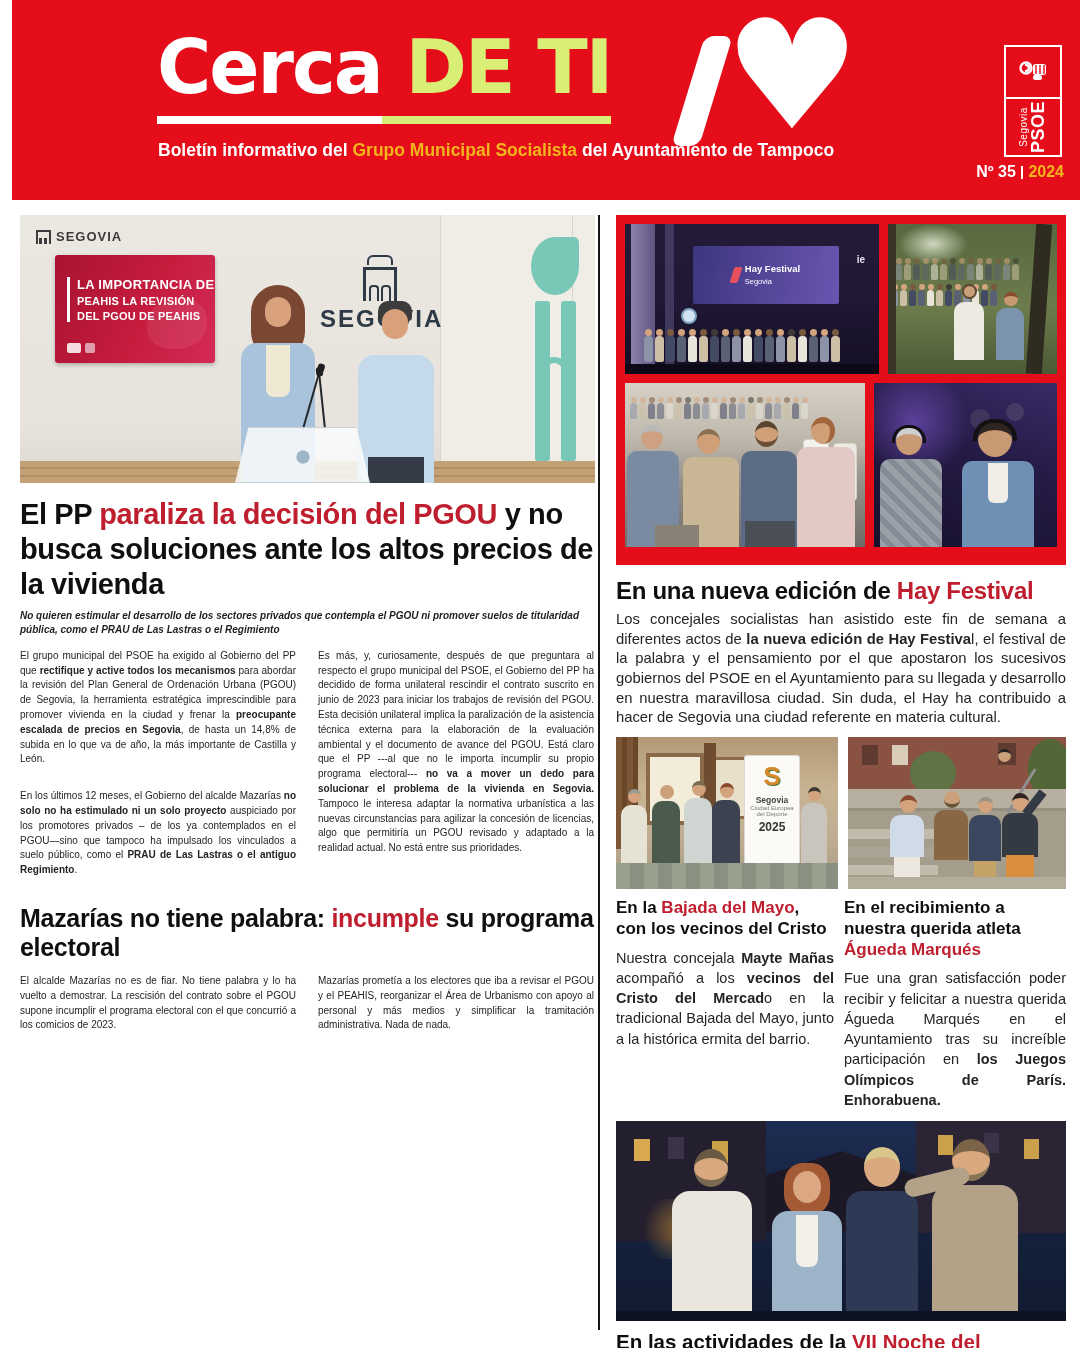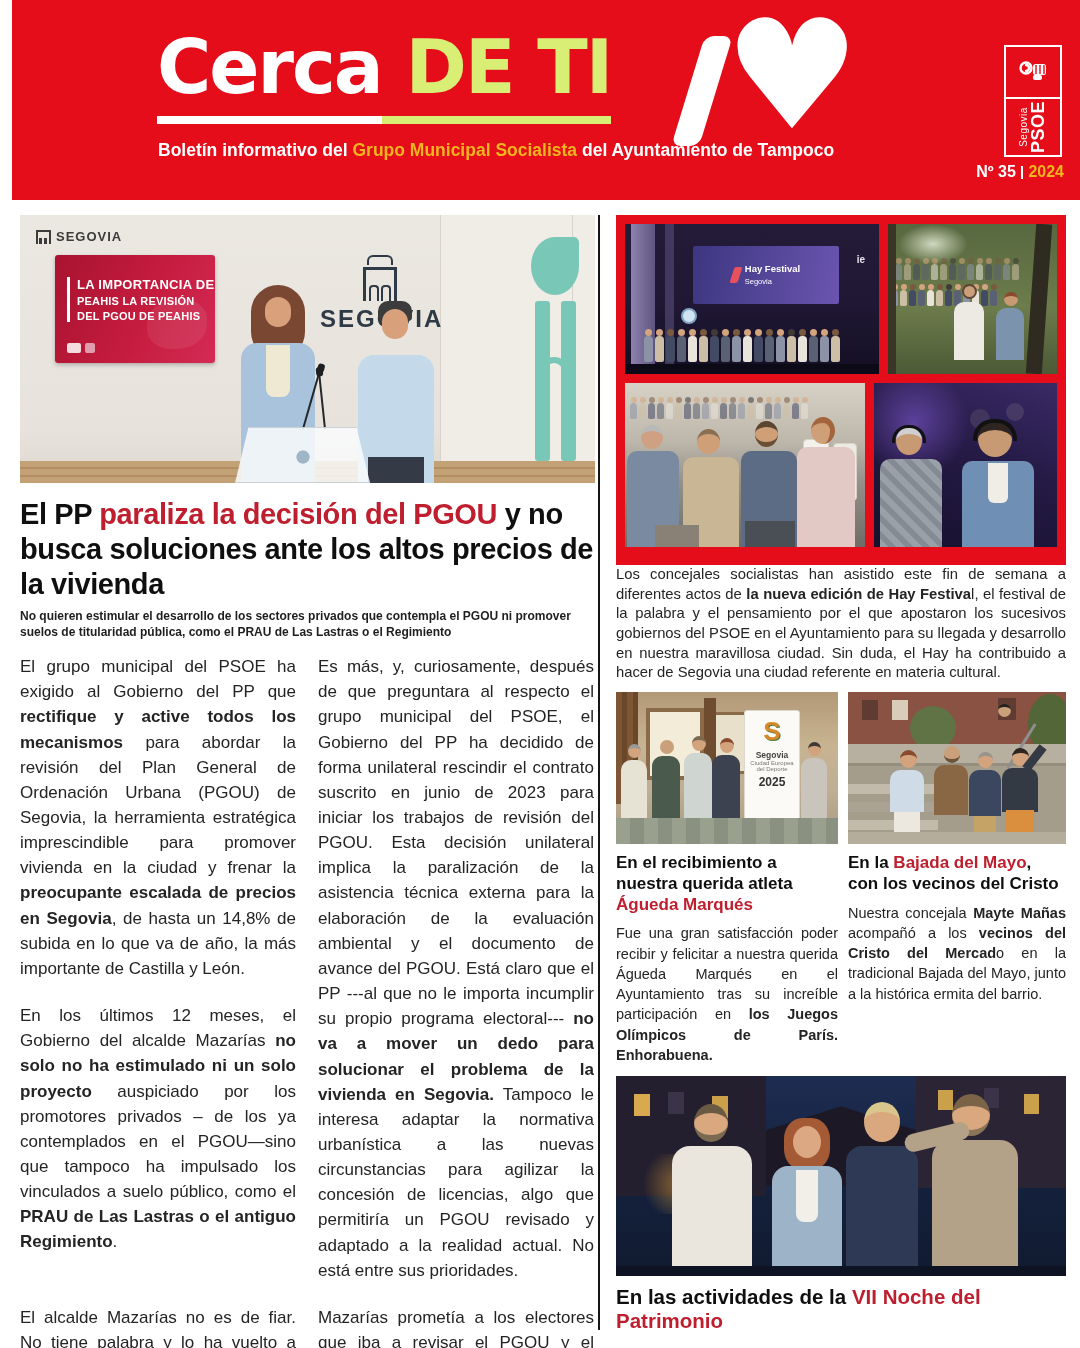--- a/index.html
+++ b/index.html
@@ -35,23 +35,23 @@
   .issue-bar{display:inline-block;width:2.5px;height:13px;background:#fff;margin:0 5px;vertical-align:-2px}
   .issue-year{color:var(--gold)}
   .edge-line{position:absolute;left:1070px;top:26px;width:5px;height:168px;background:#fff}
 
   
   .left-col{position:absolute;left:20px;top:215px;width:575px}
   .divider{position:absolute;left:598px;top:215px;width:2px;height:1115px;background:#151515}
   .right-col{position:absolute;left:616px;top:215px;width:450px}
 
   .headline{margin:14px 0 8px;font-size:29px;line-height:1.2;font-weight:800;color:#0f0f0f;letter-spacing:-.4px}
-  .standfirst{font-size:12px;font-weight:700;line-height:1.32;color:#1e1e1e;margin:0 0 13px}
+  .standfirst{font-size:10px;font-style:italic;font-weight:700;line-height:1.32;color:#1e1e1e;margin:0 0 13px}
   .cols{display:flex;gap:22px}
-  .col{width:276px;font-size:17px;line-height:1.48;color:#242424;text-align:justify}
+  .col{width:276px;font-size:10px;line-height:1.48;color:#242424;text-align:justify}
   .col p{margin:0 0 22px}
   .sec-head{font-size:25px;font-weight:800;letter-spacing:-.3px;margin:4px 0 12px;color:#0f0f0f}
   .sb{font-weight:700}
   .sr{color:var(--accent)}
   .sg{color:var(--gold)}
 
   .hay-head{font-size:24px;font-weight:800;letter-spacing:-.3px;margin:12px 0 5px;color:#0f0f0f}
   .hay-body{font-size:14.8px;line-height:1.33;text-align:justify;color:#242424;margin:0 0 9px}
   .event-photos{display:flex;gap:10px}
   .cap-grid{display:flex;gap:10px;margin-top:9px}
@@ -219,20 +219,21 @@
     <div class="cols">
       <div class="col">
         <p><span>El grupo municipal del PSOE ha exigido al Gobierno del PP que </span><span class="sb">rectifique y active todos los mecanismos</span><span> para abordar la revisión del Plan General de Ordenación Urbana (PGOU) de Segovia, la herramienta estratégica imprescindible para promover vivienda en la ciudad y frenar la </span><span class="sb">preocupante escalada de precios en Segovia</span><span>, de hasta un 14,8% de subida en lo que va de año, la más importante de Castilla y León.</span></p>
         <p><span>En los últimos 12 meses, el Gobierno del alcalde Mazarías </span><span class="sb">no solo no ha estimulado ni un solo proyecto</span><span> auspiciado por los promotores privados – de los ya contemplados en el PGOU—sino que tampoco ha impulsado los vinculados a suelo público, como el </span><span class="sb">PRAU de Las Lastras o el antiguo Regimiento</span><span>.</span></p>
       </div>
       <div class="col">
         <p><span>Es más, y, curiosamente, después de que preguntara al respecto el grupo municipal del PSOE, el Gobierno del PP ha decidido de forma unilateral rescindir el contrato suscrito en junio de 2023 para iniciar los trabajos de revisión del PGOU. Esta decisión unilateral implica la paralización de la asistencia técnica externa para la elaboración de la evaluación ambiental y el documento de avance del PGOU. Está claro que el PP ---al que no le importa incumplir su propio programa electoral--- </span><span class="sb">no va a mover un dedo para solucionar el problema de la vivienda en Segovia.</span><span> Tampoco le interesa adaptar la normativa urbanística a las nuevas circunstancias para agilizar la concesión de licencias, algo que permitiría un PGOU revisado y adaptado a la realidad actual. No está entre sus prioridades.</span></p>
       </div>
     </div>
 
+    <h2 class="sec-head"><span>Mazarías no tiene palabra: </span><span class="sr">incumple</span><span> su programa electoral</span></h2>
     <div class="cols">
       <div class="col">
         <p>El alcalde Mazarías no es de fiar. No tiene palabra y lo ha vuelto a demostrar. La rescisión del contrato sobre el PGOU supone incumplir el programa electoral con el que concurrió a los comicios de 2023.</p>
       </div>
       <div class="col">
         <p>Mazarías prometía a los electores que iba a revisar el PGOU y el PEAHIS, reorganizar el Área de Urbanismo con apoyo al personal y más medios y simplificar la tramitación administrativa. Nada de nada.</p>
       </div>
     </div>
   </section>
 
@@ -306,20 +307,21 @@
           <div class="hb" style="left:6px;top:76px;width:62px;height:88px;background:repeating-linear-gradient(45deg,#9aa0a8 0 6px,#848b94 6px 12px)"></div>
 
           <div class="hp" style="left:104px;top:38px;width:34px;height:36px;background:#c79a74;border-top:9px solid #2e2520"></div>
           <div class="abs" style="left:99px;top:36px;width:44px;height:22px;border:4px solid #111;border-bottom:none;border-radius:20px 20px 0 0"></div>
           <div class="hb" style="left:88px;top:78px;width:72px;height:86px;background:#6f8fb5"></div>
           <div class="abs" style="left:114px;top:80px;width:20px;height:40px;background:#f0ede6;border-radius:0 0 6px 6px"></div>
         </div>
       </div>
     </div>
 
+    <h2 class="hay-head"><span>En una nueva edición de </span><span class="sr">Hay Festival</span></h2>
     <p class="hay-body"><span>Los concejales socialistas han asistido este fin de semana a diferentes actos de </span><span class="sb">la nueva edición de Hay Festiva</span><span>l, el festival de la palabra y el pensamiento por el que apostaron los sucesivos gobiernos del PSOE en el Ayuntamiento para su llegada y desarrollo en nuestra maravillosa ciudad. Sin duda, el Hay ha contribuido a hacer de Segovia una ciudad referente en materia cultural.</span></p>
 
     <div class="event-photos">
       <div class="evt-photo" style="width:222px;height:152px;background:linear-gradient(180deg,#b29877 0%,#c8b492 35%,#bfae93 65%,#a7987f 100%)">
         <div class="abs" style="left:0;top:0;width:22px;height:112px;background:repeating-linear-gradient(90deg,#7d5636 0 6px,#6b4729 6px 11px)"></div>
         <div class="abs" style="left:30px;top:16px;width:58px;height:72px;background:#f3ecd9;border:4px solid #8a6a48"></div>
         <div class="abs" style="left:96px;top:20px;width:38px;height:62px;background:#e9e0cc;border:3px solid #8a6a48"></div>
         <div class="abs" style="left:88px;top:6px;width:12px;height:104px;background:#6f4c30"></div>
 
         <div class="abs" style="left:128px;top:18px;width:56px;height:112px;background:#fbfaf6;border:1px solid #ddd8ce;border-radius:3px;text-align:center">
@@ -367,27 +369,27 @@
         <div class="hp" style="left:164px;top:56px;width:17px;height:18px;background:#d2a37c;border-top:5px solid #2e2520"></div>
         <div class="hb" style="left:154px;top:76px;width:36px;height:44px;background:#343a44"></div>
         <div class="abs" style="left:182px;top:52px;width:9px;height:28px;background:#343a44;transform:rotate(38deg)"></div>
         <div class="abs" style="left:158px;top:118px;width:28px;height:22px;background:#d98f3e"></div>
         <div class="hp" style="left:150px;top:12px;width:13px;height:13px;background:#caa07a;border-top:3px solid #222"></div>
         <div class="abs" style="left:0;bottom:0;width:100%;height:12px;background:#b5ad9c"></div>
       </div>
     </div>
 
     <div class="cap-grid">
+      <div class="cap" style="width:218px">
+        <h4><span>En la </span><span class="sr">Bajada del Mayo</span><span>, con los vecinos del Cristo</span></h4>
+        <p><span>Nuestra concejala </span><span class="sb">Mayte Mañas</span><span> acompañó a los </span><span class="sb">vecinos del Cristo del Mercad</span><span>o en la tradicional Bajada del Mayo, junto a la histórica ermita del barrio.</span></p>
+      </div>
       <div class="cap" style="width:222px">
         <h4><span>En el recibimiento a nuestra querida atleta </span><span class="sr">Águeda Marqués</span></h4>
         <p><span>Fue una gran satisfacción poder recibir y felicitar a nuestra querida Águeda Marqués en el Ayuntamiento tras su increíble participación en </span><span class="sb">los Juegos Olímpicos de París. Enhorabuena.</span></p>
-      </div>
-      <div class="cap" style="width:218px">
-        <h4><span>En la </span><span class="sr">Bajada del Mayo</span><span>, con los vecinos del Cristo</span></h4>
-        <p><span>Nuestra concejala </span><span class="sb">Mayte Mañas</span><span> acompañó a los </span><span class="sb">vecinos del Cristo del Mercad</span><span>o en la tradicional Bajada del Mayo, junto a la histórica ermita del barrio.</span></p>
       </div>
     </div>
 
     <div class="photo nite" style="background:linear-gradient(180deg,#1d2d52 0%,#16233f 45%,#101a30 100%)">
       <div class="abs" style="left:0;top:0;width:150px;height:120px;background:#241f2e"></div>
       <div class="abs" style="left:18px;top:18px;width:16px;height:22px;background:#d9a94f"></div>
       <div class="abs" style="left:52px;top:16px;width:16px;height:22px;background:#3b3347"></div>
       <div class="abs" style="left:96px;top:20px;width:16px;height:22px;background:#caa14a"></div>
       <div class="abs" style="left:20px;top:78px;width:90px;height:60px;background:radial-gradient(circle,#b98738 0%,transparent 70%);opacity:.7"></div>
       <div class="abs" style="left:300px;top:0;width:150px;height:112px;background:#2a2435"></div>

